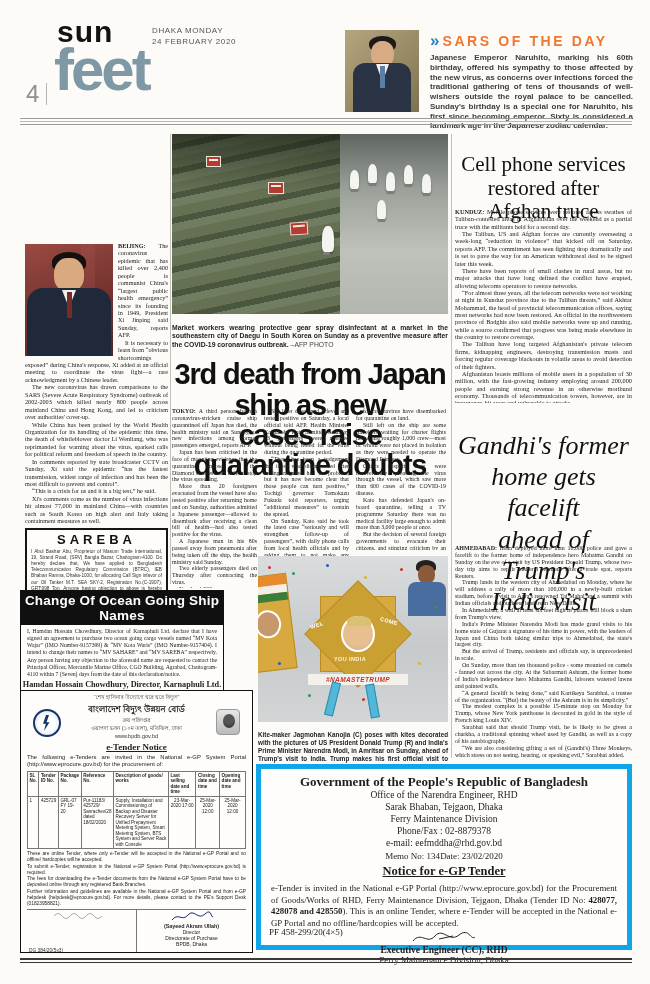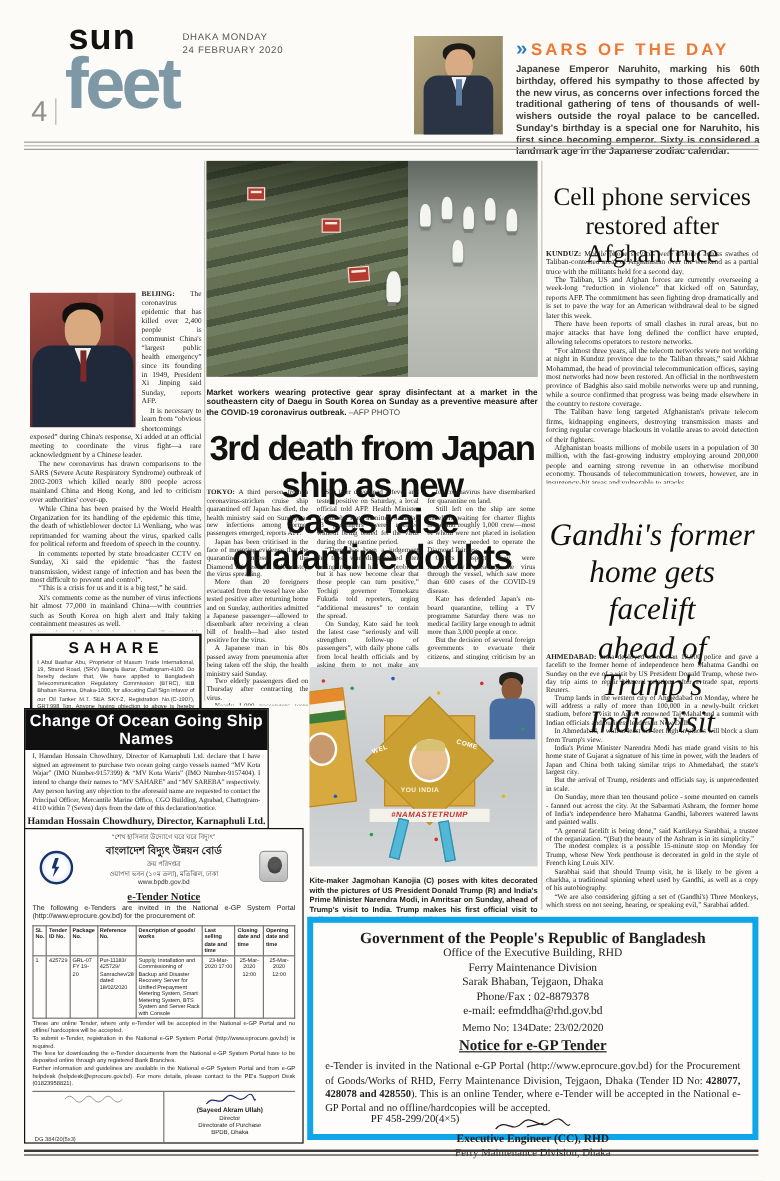--- a/index.html
+++ b/index.html
@@ -174,21 +174,21 @@
   .gov-box{left:256px;top:764px;width:376px;height:186px;border:5px solid #0ea5e9;background:#fefdfb;
            padding:5px 10px;font-family:"Liberation Serif",serif;}
   .gov-title{text-align:center;font-weight:700;font-size:13px;margin:0;}
   .gov-line{text-align:center;font-size:9.5px;margin:0;line-height:1.25;}
   .gov-memo-row{display:flex;justify-content:center;font-size:9px;margin-top:2px;}
   .gov-notice-title{text-align:center;font-weight:700;font-size:12.5px;text-decoration:underline;margin:3px 0 4px;}
   .gov-body{font-size:8.8px;text-align:justify;line-height:1.3;margin:0;}
   .gov-sig{ text-align:center;margin-top:2px;}
   .gov-sig .nm{font-weight:700;font-size:9.5px;margin:0;}
   .gov-sig .dv{font-size:9px;margin:0;}
-  .pf-num{position:absolute;left:8px;bottom:8px;font-size:9px;margin-left:40px;}
+  .pf-num{position:absolute;left:8px;bottom:8px;font-size:9px;}
 
   .squiggle{display:block;margin:0 auto;}
 </style>
 </head>
 <body>
 
 <div id="page" data-name="newspaper-page">
 
   <div class="abs logo-sun" data-name="logo-sun">sun</div>
   <div class="abs logo-asia" data-name="logo-asia">feet</div>
@@ -228,21 +228,21 @@
         <p data-name="xi-paragraph">The new coronavirus has drawn comparisons to the SARS (Severe Acute Respiratory Syndrome) outbreak of 2002-2003 which killed nearly 800 people across mainland China and Hong Kong, and led to criticism over authorities' cover-up.</p>
         <p data-name="xi-paragraph">While China has been praised by the World Health Organization for its handling of the epidemic this time, the death of whistleblower doctor Li Wenliang, who was reprimanded for warning about the virus, sparked calls for political reform and freedom of speech in the country.</p>
         <p data-name="xi-paragraph">In comments reported by state broadcaster CCTV on Sunday, Xi said the epidemic “has the fastest transmission, widest range of infection and has been the most difficult to prevent and control”.</p>
         <p data-name="xi-paragraph">“This is a crisis for us and it is a big test,” he said.</p>
         <p data-name="xi-paragraph">Xi's comments come as the number of virus infections hit almost 77,000 in mainland China—with countries such as South Korea on high alert and Italy taking containment measures as well.</p>
         <p data-name="xi-paragraph">Xi acknowledged that the epidemic will “inevitably have a large impact on the economy and society”, but he stressed the effects will be “short-term” and controllable.</p>
       </div>
   </div>
 
   <div class="abs notice-box" data-name="btrc-notice-box">
-    <p class="notice-title" data-name="notice-box-title">SAHARE</p>
+    <p class="notice-title" data-name="notice-box-title">SAREBA</p>
     <p class="notice-body" data-name="notice-box-body">I Abul Bashar Abu, Proprietor of Masum Trade International, 19, Strand Road, (SRV) Bangla Bazar, Chattogram-4100. Do hereby declare that, We have applied to Bangladesh Telecommunication Regulatory Commission (BTRC), IEB Bhaban Ramna, Dhaka-1000, for allocating Call Sign infavor of our Oil Tanker M.T. SEA SKY-2, Registration No.(C-1907), GRT:998 Ton. Anyone having objection to above is hereby requested to report to the BTRC within 7 (seven) days from the date of publication of this notice.</p>
     <p class="notice-sig1" data-name="notice-box-signature">Abul Bashar Abu, Proprietor of Masum Trade International</p>
     <p class="notice-sig2" data-name="notice-box-address">19, Strand Road, (SRV), Bangla Bazar, Chattogram-4100.</p>
   </div>
 
   <div class="abs photo ph-market" data-name="daegu-market-photo">
     <div class="m-tarps" data-name="market-tarps"></div>
     <div class="m-road" data-name="market-road"></div>
     <div class="m-sign m-s1" data-name="market-sign">
         <i></i>
@@ -413,23 +413,23 @@
         <p class="sig-line" data-name="bpdb-signatory-title">Director</p>
         <p class="sig-line" data-name="bpdb-signatory-dept">Directorate of Purchase</p>
         <p class="sig-line" data-name="bpdb-signatory-org">BPDB, Dhaka</p>
       </div>
     </div>
   </div>
 
   <div class="abs gov-box" data-name="rhd-tender-notice-box">
     <p class="gov-title" data-name="gov-title">Government of the People's Republic of Bangladesh</p>
     <div data-name="gov-office-lines">
-        <p class="gov-line" data-name="gov-office-line">Office of the Executive Building, RHD</p>
+        <p class="gov-line" data-name="gov-office-line">Office of the Narendra Engineer, RHD</p>
+        <p class="gov-line" data-name="gov-office-line">Sarak Bhaban, Tejgaon, Dhaka</p>
         <p class="gov-line" data-name="gov-office-line">Ferry Maintenance Division</p>
-        <p class="gov-line" data-name="gov-office-line">Sarak Bhaban, Tejgaon, Dhaka</p>
         <p class="gov-line" data-name="gov-office-line">Phone/Fax : 02-8879378</p>
         <p class="gov-line" data-name="gov-office-line">e-mail: eefmddha@rhd.gov.bd</p>
       </div>
     <div class="gov-memo-row" data-name="gov-memo-row">
       <span data-name="gov-memo-number">Memo No: 134</span>
       <span data-name="gov-date">Date: 23/02/2020</span>
     </div>
     <p class="gov-notice-title" data-name="gov-notice-title">Notice for e-GP Tender</p>
     <p class="gov-body" data-name="gov-notice-body"><span data-name="gov-body-pre">e-Tender is invited in the National e-GP Portal (http://www.eprocure.gov.bd) for the Procurement of Goods/Works of RHD, Ferry Maintenance Division, Tejgaon, Dhaka (Tender ID No: </span><b data-name="gov-tender-ids">428077, 428078 and 428550</b><span data-name="gov-body-post">). This is an online Tender, where e-Tender will be accepted in the National e-GP Portal and no offline/hardcopies will be accepted.</span></p>
     <div class="gov-sig" data-name="gov-signature-block">

